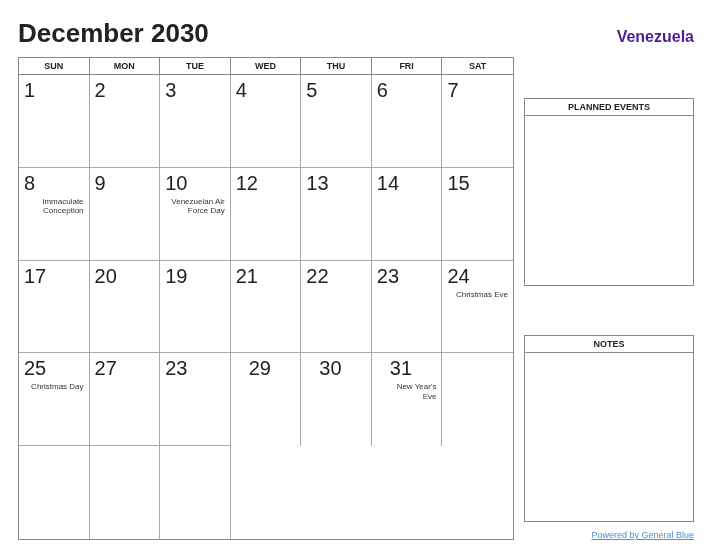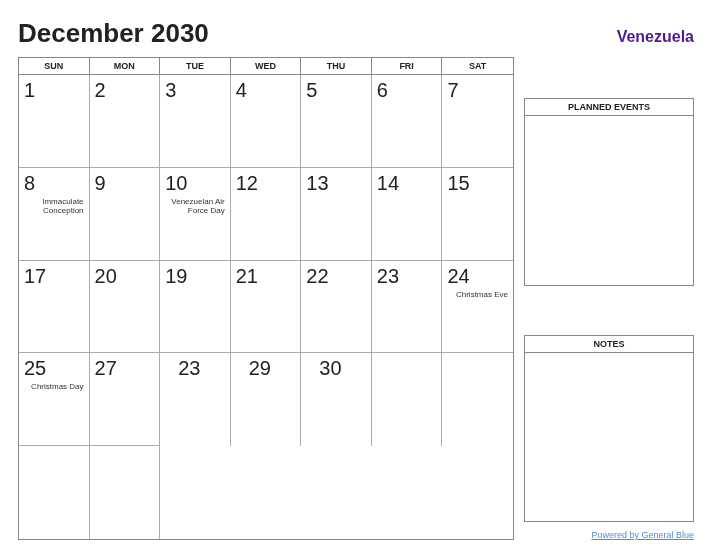--- a/index.html
+++ b/index.html
@@ -224,20 +224,24 @@
             <div class="day-number">27</div>
           </div>
           <div class="day-cell">
             <div class="day-number">23</div>
           </div>
           <div class="day-cell">
             <div class="day-number">29</div>
           </div>
           <div class="day-cell">
             <div class="day-number">30</div>
+          </div>
+          <div class="day-cell">
+            <div class="day-number">31</div>
+            <div class="event-text">New Year's Eve</div>
           </div>
           <div class="day-cell"></div>
           <div class="day-cell"></div>
           <div class="day-cell"></div>
           <div class="day-cell"></div>
         </div>
     </div>
 
     <div class="sidebar">
       <div class="sidebar-box planned-events-box">

